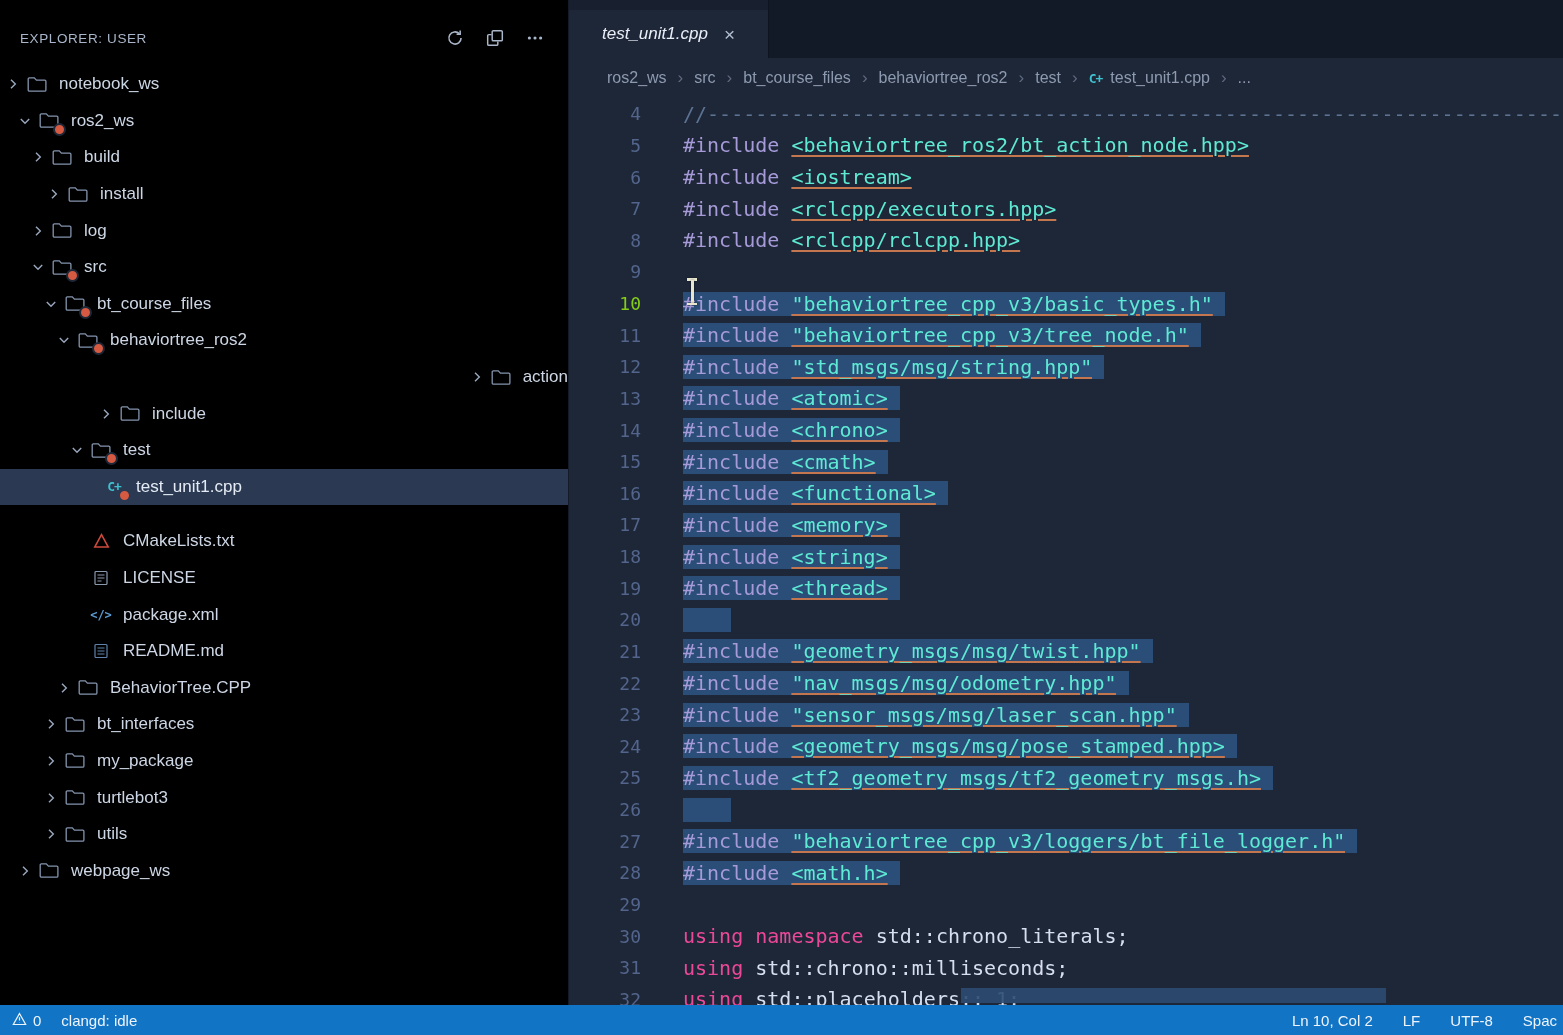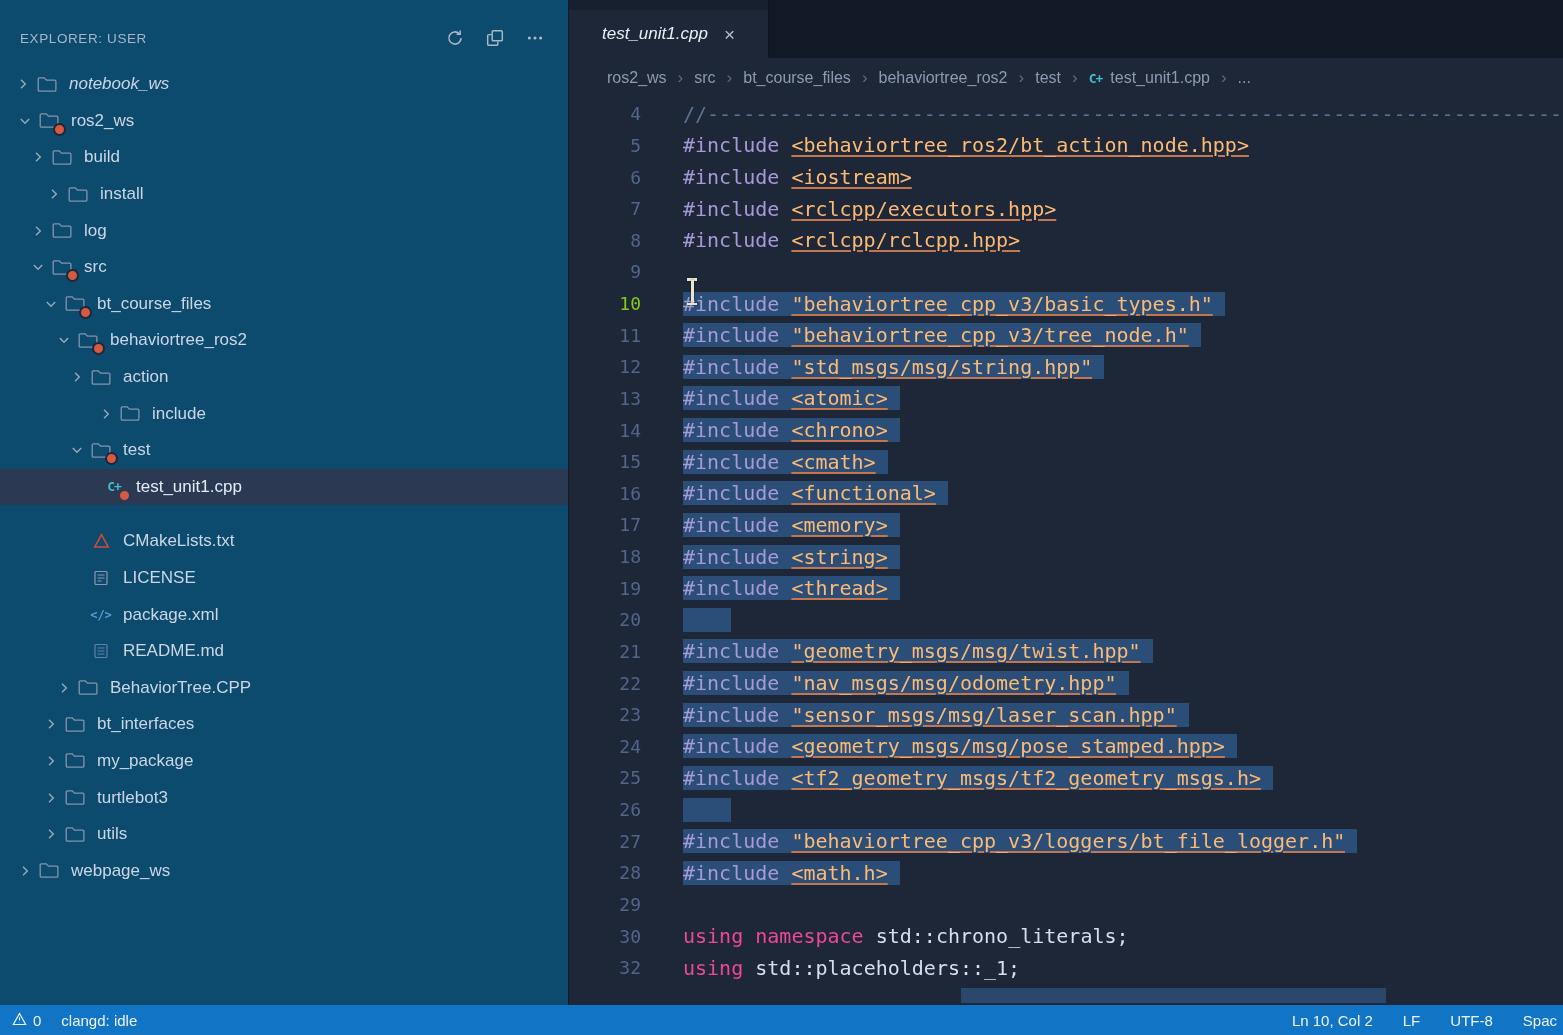--- a/index.html
+++ b/index.html
@@ -2,21 +2,21 @@
 <html><head>
 <meta charset="utf-8">
 <style>
   html,body{margin:0;padding:0;}
   body{width:1563px;height:1035px;overflow:hidden;background:#1e2738;
        font-family:"Liberation Sans",sans-serif;-webkit-font-smoothing:antialiased;}
   .app{position:relative;width:1563px;height:1035px;display:flex;flex-direction:column;}
   .main-row{display:flex;flex:1;min-height:0;}
 
   
-  .sidebar{width:568px;flex:none;background:#0c4a6e;border-right:1px solid #131b29;
+  .sidebar{width:568px;flex:none;background:#000000;border-right:1px solid #131b29;
            display:flex;flex-direction:column;min-height:0;}
   .sb-header{height:62px;box-sizing:border-box;padding:14px 18px 0 20px;display:flex;
              align-items:center;color:#a9b6c9;font-size:13.5px;letter-spacing:.6px;}
   .sb-title{flex:1;white-space:nowrap;}
   .sb-actions{display:flex;gap:10px;color:#aab7ca;}
   .sb-ico{width:30px;height:30px;display:flex;align-items:center;justify-content:center;
           border-radius:4px;cursor:pointer;}
   .sb-ico svg{display:block;}
 
   .tree{flex:1;padding-top:4px;font-size:17px;color:#ccd6e4;overflow:hidden;}
@@ -52,21 +52,21 @@
 
   .code{position:relative;flex:1;min-height:0;overflow:hidden;
         font-family:"DejaVu Sans Mono",monospace;font-size:20px;}
   .line{display:flex;height:31.64px;align-items:center;white-space:pre;}
   .num{width:72px;flex:none;text-align:right;color:#53658c;font-size:18px;}
   .txt{margin-left:42px;}
   .tk-pl{color:#d6dff0;}
   .tk-cm{color:#5d7392;}
   .tk-dir{color:#a79ad8;}
   .tk-kw{color:#ec4899;}
-  .tk-inc{color:#fdba74;text-decoration:underline;text-decoration-color:#c4764f;text-underline-offset:3px;}
+  .tk-inc{color:#5eead4;text-decoration:underline;text-decoration-color:#c4764f;text-underline-offset:3px;}
   .line.sel .txt span{background:#2b4e78;}
   .line.sel .txt::after{content:"\00a0";background:#2b4e78;}
   .line.cur .num{color:#84cc16;}
 
   .hscroll{position:absolute;left:392px;bottom:2px;width:425px;height:15px;background:#2c4c72;opacity:.9;}
 
   .ibeam{position:absolute;left:116px;top:180px;width:14px;height:27px;pointer-events:none;}
   .ibeam i{position:absolute;background:#e8e6cf;box-shadow:0 0 2px rgba(0,0,0,.6);}
   .ibeam .t{top:0;left:2px;width:10px;height:2.5px;}
   .ibeam .m{top:2px;left:6px;width:2.5px;height:23px;}
@@ -104,21 +104,21 @@
           <span class="sb-ico">
             <svg width="18" height="18" viewBox="0 0 16 16">
                 <circle cx="3" cy="8" r="1.4" fill="currentColor"></circle>
                 <circle cx="8" cy="8" r="1.4" fill="currentColor"></circle>
                 <circle cx="13" cy="8" r="1.4" fill="currentColor"></circle>
               </svg>
           </span>
         </span>
       </div>
       <div class="tree" id="file-tree">
-          <div class="tree-row" style="padding-left: 12px; font-style: italic;">
+          <div class="tree-row" style="padding-left: 2px;">
             <span class="chev">
               <svg width="12" height="12" viewBox="0 0 12 12">
                 <path d="M4 1.8l4.3 4.2L4 10.2" fill="none" stroke="currentColor" stroke-width="1.4"></path>
               </svg>
             </span>
             <span class="fic ic-folder">
               <svg width="20" height="17" viewBox="0 0 20 17">
                 <path d="M1.2 3.1c0-.7.5-1.2 1.2-1.2h4.9l2.1 2.2h8.3c.7 0 1.2.5 1.2 1.2v8.6c0 .7-.5 1.2-1.2 1.2H2.4c-.7 0-1.2-.5-1.2-1.2V3.1z" fill="none" stroke="currentColor" stroke-width="1.3"></path>
               </svg>
             </span>
@@ -212,21 +212,21 @@
               </svg>
             </span>
             <span class="fic ic-folder">
               <svg width="20" height="17" viewBox="0 0 20 17">
                 <path d="M1.2 3.1c0-.7.5-1.2 1.2-1.2h4.9l2.1 2.2h8.3c.7 0 1.2.5 1.2 1.2v8.6c0 .7-.5 1.2-1.2 1.2H2.4c-.7 0-1.2-.5-1.2-1.2V3.1z" fill="none" stroke="currentColor" stroke-width="1.3"></path>
               </svg>
               <span class="badge"></span>
             </span>
             <span class="lbl">behaviortree_ros2</span>
           </div>
-          <div class="tree-row" style="padding-left: 66px;">
+          <div class="tree-row" style=" justify-content: flex-end;">
             <span class="chev">
               <svg width="12" height="12" viewBox="0 0 12 12">
                 <path d="M4 1.8l4.3 4.2L4 10.2" fill="none" stroke="currentColor" stroke-width="1.4"></path>
               </svg>
             </span>
             <span class="fic ic-folder">
               <svg width="20" height="17" viewBox="0 0 20 17">
                 <path d="M1.2 3.1c0-.7.5-1.2 1.2-1.2h4.9l2.1 2.2h8.3c.7 0 1.2.5 1.2 1.2v8.6c0 .7-.5 1.2-1.2 1.2H2.4c-.7 0-1.2-.5-1.2-1.2V3.1z" fill="none" stroke="currentColor" stroke-width="1.3"></path>
               </svg>
             </span>
@@ -451,20 +451,21 @@
           <div class="line sel"><span class="num">21</span><span class="txt"><span class="tk-dir">#include</span><span class="tk-pl"> </span><span class="tk-inc">"geometry_msgs/msg/twist.hpp"</span></span></div>
           <div class="line sel"><span class="num">22</span><span class="txt"><span class="tk-dir">#include</span><span class="tk-pl"> </span><span class="tk-inc">"nav_msgs/msg/odometry.hpp"</span></span></div>
           <div class="line sel"><span class="num">23</span><span class="txt"><span class="tk-dir">#include</span><span class="tk-pl"> </span><span class="tk-inc">"sensor_msgs/msg/laser_scan.hpp"</span></span></div>
           <div class="line sel"><span class="num">24</span><span class="txt"><span class="tk-dir">#include</span><span class="tk-pl"> </span><span class="tk-inc">&lt;geometry_msgs/msg/pose_stamped.hpp&gt;</span></span></div>
           <div class="line sel"><span class="num">25</span><span class="txt"><span class="tk-dir">#include</span><span class="tk-pl"> </span><span class="tk-inc">&lt;tf2_geometry_msgs/tf2_geometry_msgs.h&gt;</span></span></div>
           <div class="line sel"><span class="num">26</span><span class="txt"><span class="tk-pl">   </span></span></div>
           <div class="line sel"><span class="num">27</span><span class="txt"><span class="tk-dir">#include</span><span class="tk-pl"> </span><span class="tk-inc">"behaviortree_cpp_v3/loggers/bt_file_logger.h"</span></span></div>
           <div class="line sel"><span class="num">28</span><span class="txt"><span class="tk-dir">#include</span><span class="tk-pl"> </span><span class="tk-inc">&lt;math.h&gt;</span></span></div>
           <div class="line"><span class="num">29</span><span class="txt"></span></div>
           <div class="line"><span class="num">30</span><span class="txt"><span class="tk-kw">using</span><span class="tk-pl"> </span><span class="tk-kw">namespace</span><span class="tk-pl"> std::chrono_literals;</span></span></div>
+          <div class="line"><span class="num">31</span><span class="txt"><span class="tk-kw">using</span><span class="tk-pl"> std::chrono::milliseconds;</span></span></div>
           <div class="line"><span class="num">32</span><span class="txt"><span class="tk-kw">using</span><span class="tk-pl"> std::placeholders::_1;</span></span></div>
         </div>
     </main>
   </div>
 
   <footer class="status">
     <div class="status-left">
       <span class="st-item">
         <span>
           <svg width="15" height="14" viewBox="0 0 16 15">

